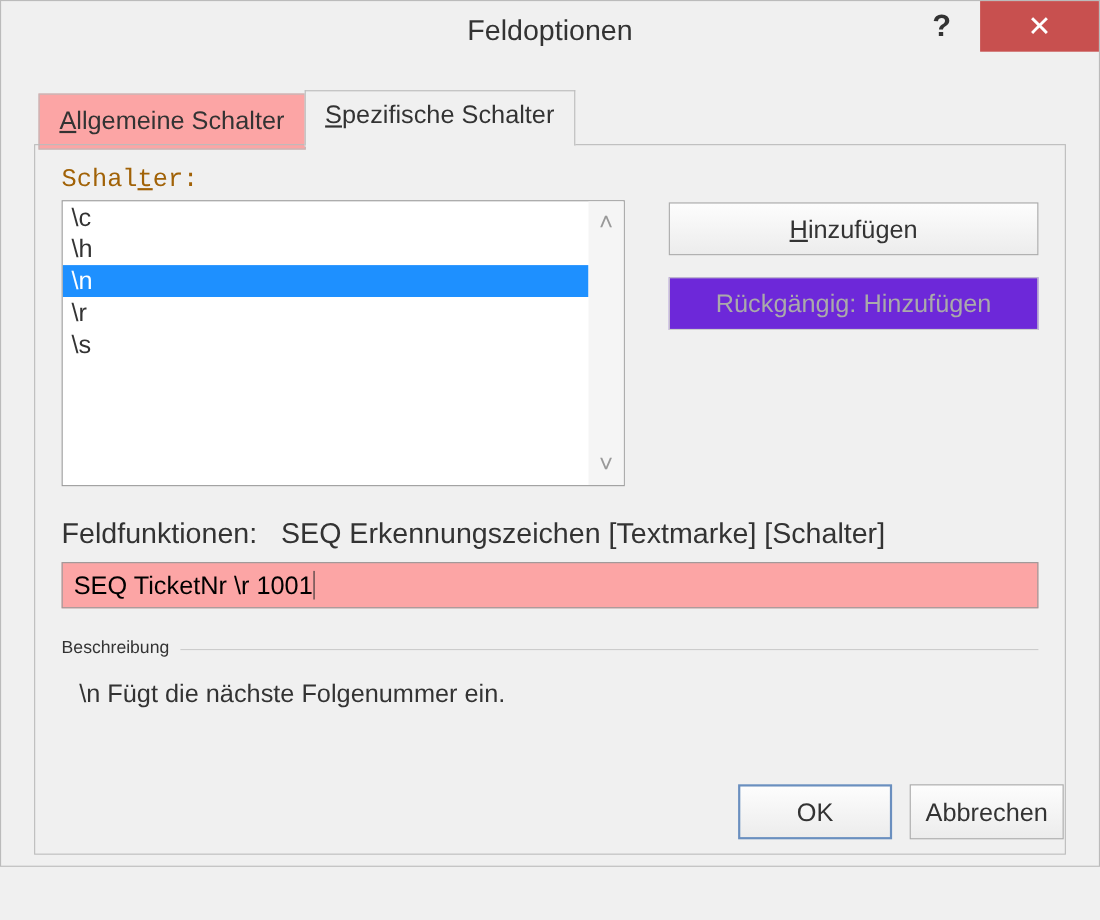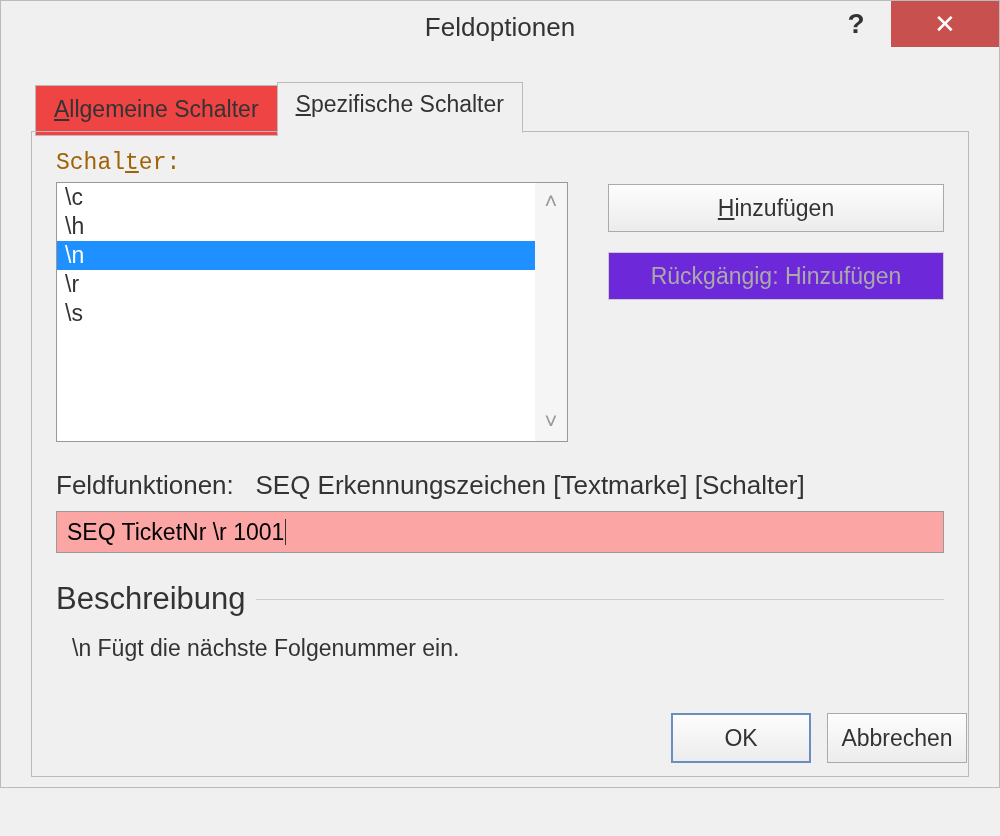--- a/index.html
+++ b/index.html
@@ -58,21 +58,21 @@
   .tabs {
     display: flex;
     border-bottom: none;
     margin-left: 4px;
   }
   .tab {
     padding: 10px 18px 12px 18px;
     font-size: 23px;
     color: #333;
     border: 1px solid #bbb;
-    background: #ef4444;
+    background: #fca5a5;
     position: relative;
     margin-right: -1px;
   }
   .tab.inactive {
     top: 4px;
     border-bottom: 1px solid #bbb;
   }
   .tab.active {
     background: #f0f0f0;
     border-bottom: 1px solid #f0f0f0;
@@ -267,21 +267,21 @@
         <span>Feldfunktionen:</span>&nbsp;&nbsp;
         <span>SEQ Erkennungszeichen [Textmarke] [Schalter]</span>
       </div>
       <div class="field-input">
         <span>SEQ TicketNr \r 1001</span>
           <span class="caret"></span>
       </div>
 
       <div class="desc-group">
         <div class="desc-header">
-          <span style="font-size:31px;color:#333;">Beschreibung</span>
+          <span style="font-size:16px;color:#333;">Beschreibung</span>
           <div class="desc-line"></div>
         </div>
         <div class="desc-text">\n Fügt die nächste Folgenummer ein.</div>
       </div>
 
     </div>
   </div>
 
   <div class="footer">
     <div class="btn primary">

